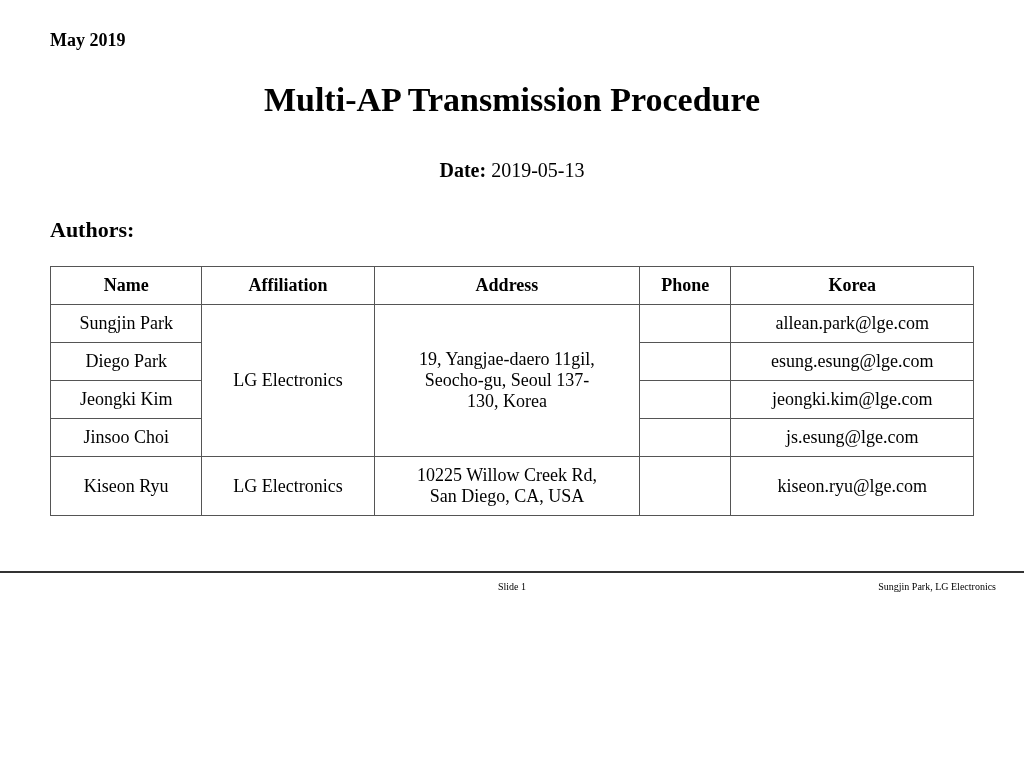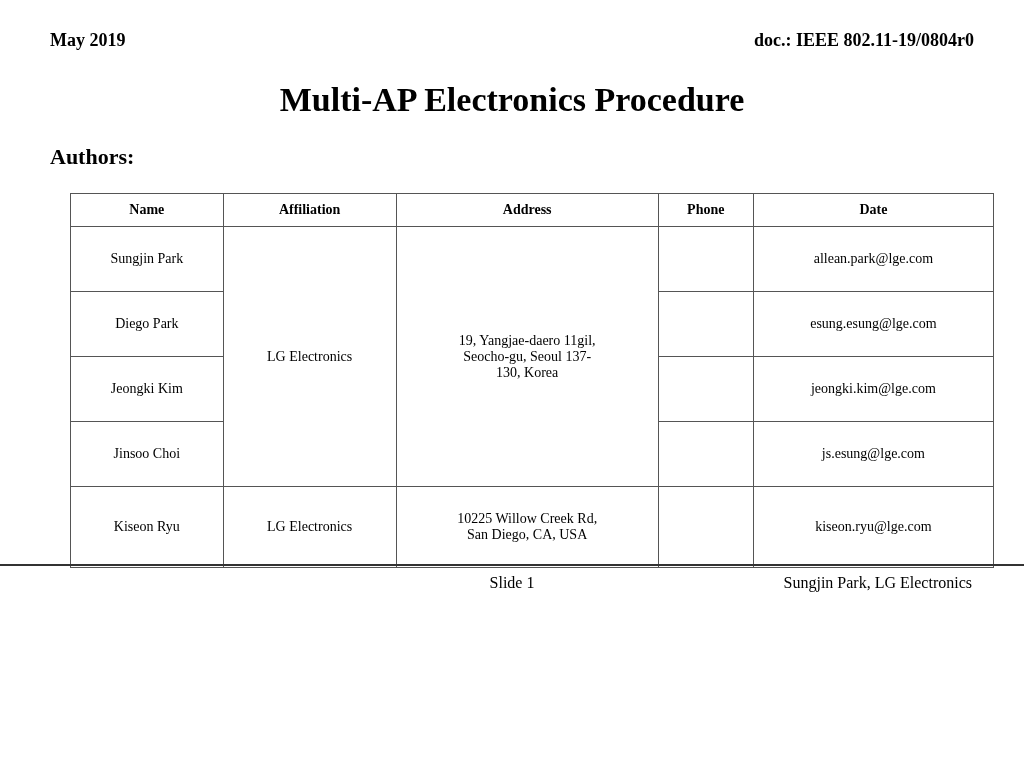--- a/index.html
+++ b/index.html
@@ -73,84 +73,86 @@
 
     .authors-label {
       font-size: 22px;
       font-weight: bold;
       margin-bottom: 23px;
     }
 
     table {
       width: 100%;
       border-collapse: collapse;
-      font-size: 14px;
-      margin-left: 20px;
+      font-size: 18px;
     }
 
     table th {
       border: 1px solid #555;
       padding: 8px 10px;
       text-align: center;
       font-weight: bold;
       background: #ffffff;
     }
 
     table td {
       border: 1px solid #555;
-      padding: 24px 10px;
+      padding: 8px 10px;
       text-align: center;
       vertical-align: middle;
     }
 
     .footer {
       position: absolute;
       bottom: 0;
       left: 0;
       right: 0;
       border-top: 2px solid #333;
-      padding: 8px 52px;
+      padding: 8px 28px;
       display: flex;
       justify-content: space-between;
       align-items: center;
-      font-size: 16px;
+      font-size: 10px;
     }
 
     .footer-center {
       position: absolute;
       left: 50%;
       transform: translateX(-50%);
     }
   </style>
 </head>
 <body>
 
 <div class="slide">
 
   <div class="header">
     <span class="header-date">May 2019</span>
-    <span class="header-doc">doc.: IEEE 802.11-19/0804r0</span>
   </div>
 
   <div class="title-section">
-    <h1 class="main-title">Multi-AP Electronics Procedure</h1>
+    <h1 class="main-title">Multi-AP Transmission Procedure</h1>
   </div>
 
+  <div class="date-section">
+    <span class="date-label">Date:</span>
+    <span>2019-05-13</span>
+  </div>
 
   <div class="authors-section">
     <div class="authors-label">Authors:</div>
 
     <table>
       <thead>
         <tr>
           <th>Name</th>
           <th>Affiliation</th>
           <th>Address</th>
           <th>Phone</th>
-          <th>Date</th>
+          <th>Korea</th>
         </tr>
       </thead>
       <tbody>
 
         <tr>
           <td>Sungjin Park</td>
           <td rowspan="4">LG Electronics</td>
           <td rowspan="4">19, Yangjae-daero 11gil,<br>Seocho-gu, Seoul 137-<br>130, Korea</td>
           <td></td>
           <td>allean.park@lge.com</td>

